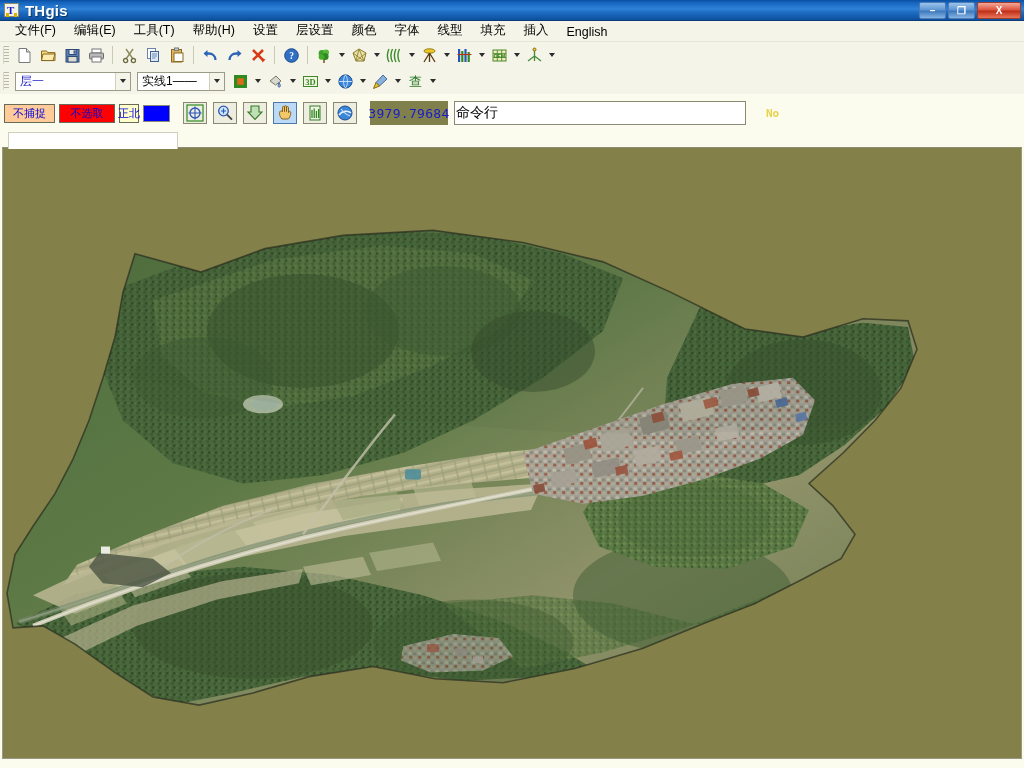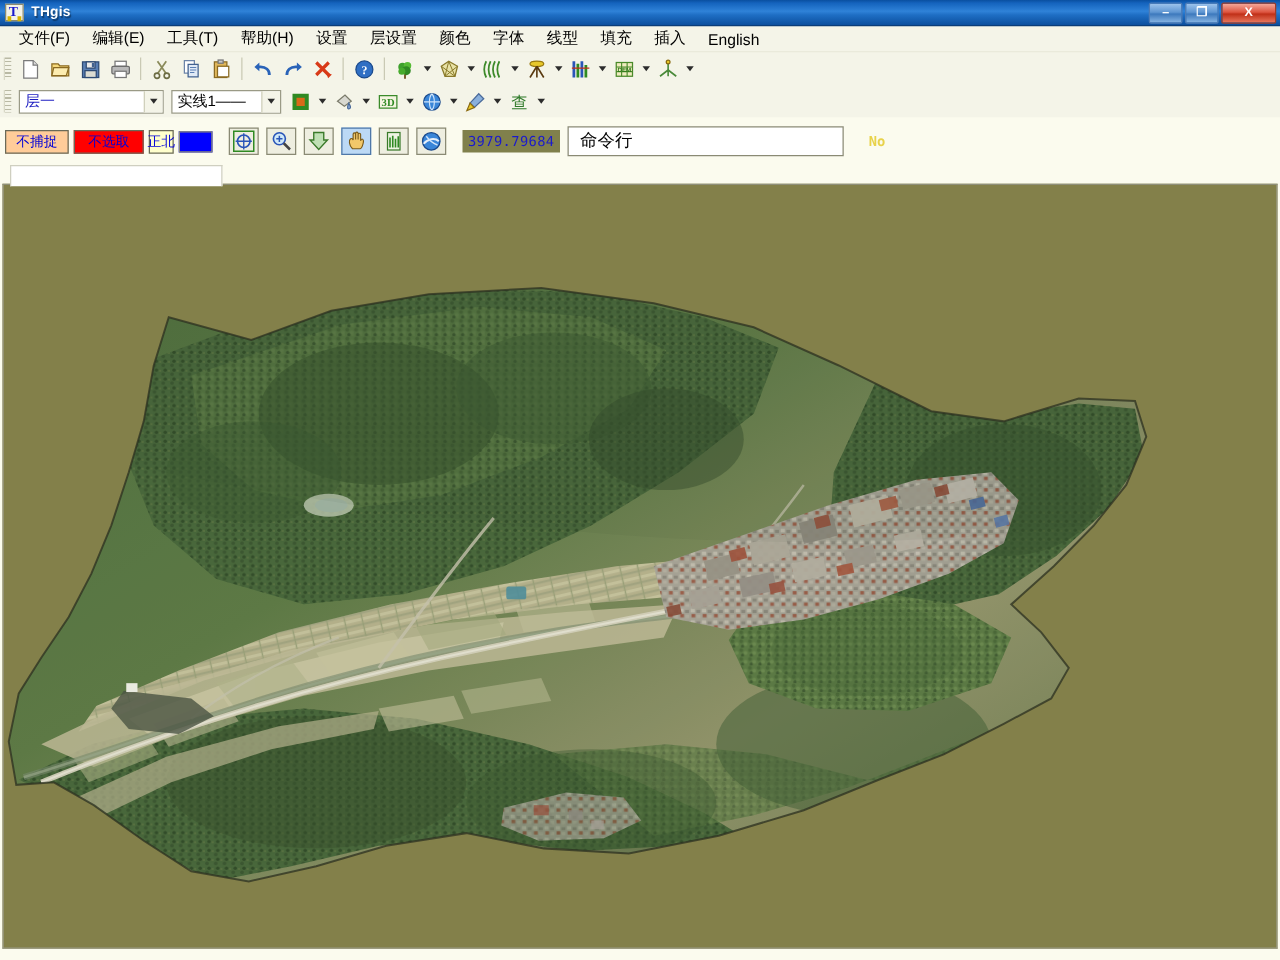--- a/index.html
+++ b/index.html
@@ -48,21 +48,21 @@
     line-height: 12px;
   }
   .title-icon .ti-b1, .title-icon .ti-b2 {
     position: absolute; bottom: 1px; width: 3px; height: 4px; background: #d8b400;
   }
   .title-icon .ti-b1 { left: 2px; }
   .title-icon .ti-b2 { left: 10px; }
 
   .title-text {
     color: #ffffff;
-    font-size: 11px;
+    font-size: 15px;
     font-weight: bold;
     text-shadow: 1px 1px 1px rgba(0,0,0,.45);
     letter-spacing: .2px;
   }
   .title-buttons {
     position: absolute; right: 3px; top: 2px;
     display: flex; gap: 2px;
   }
   .tb-btn {
     width: 27px; height: 17px;
@@ -209,36 +209,36 @@
     margin: 0 3px;
     border: 1px solid #8a8a74;
     background: #eeeee0;
     display: flex; align-items: center; justify-content: center;
     flex: 0 0 auto;
     position: relative;
   }
   .sbtn.active { background: #bcd9f5; border-color: #4f78a8; }
 
   .coordbox {
-    width: 78px; height: 18px;
+    width: 78px; height: 24px;
     background: #80804c;
     color: #1a1acc;
     font-family: "DejaVu Sans Mono", monospace;
-    font-size: 11px;
+    font-size: 13px;
     display: flex; align-items: center; justify-content: center;
     margin: 0 6px 0 10px;
     flex: 0 0 auto;
     letter-spacing: .3px;
   }
   .cmdline {
-    width: 221px; height: 24px;
+    width: 292px; height: 24px;
     background: #ffffff;
     border: 1px solid #8a8a74;
     display: flex; align-items: center;
-    padding-left: 9px;
+    padding-left: 1px;
     font-size: 14px;
     color: #000000;
     font-family: Liberation Serif, serif;
     flex: 0 0 auto;
   }
   .statusnote {
     margin-left: 20px;
     font-size: 11px;
     color: #e8d24a;
     font-family: "DejaVu Sans Mono", monospace;

